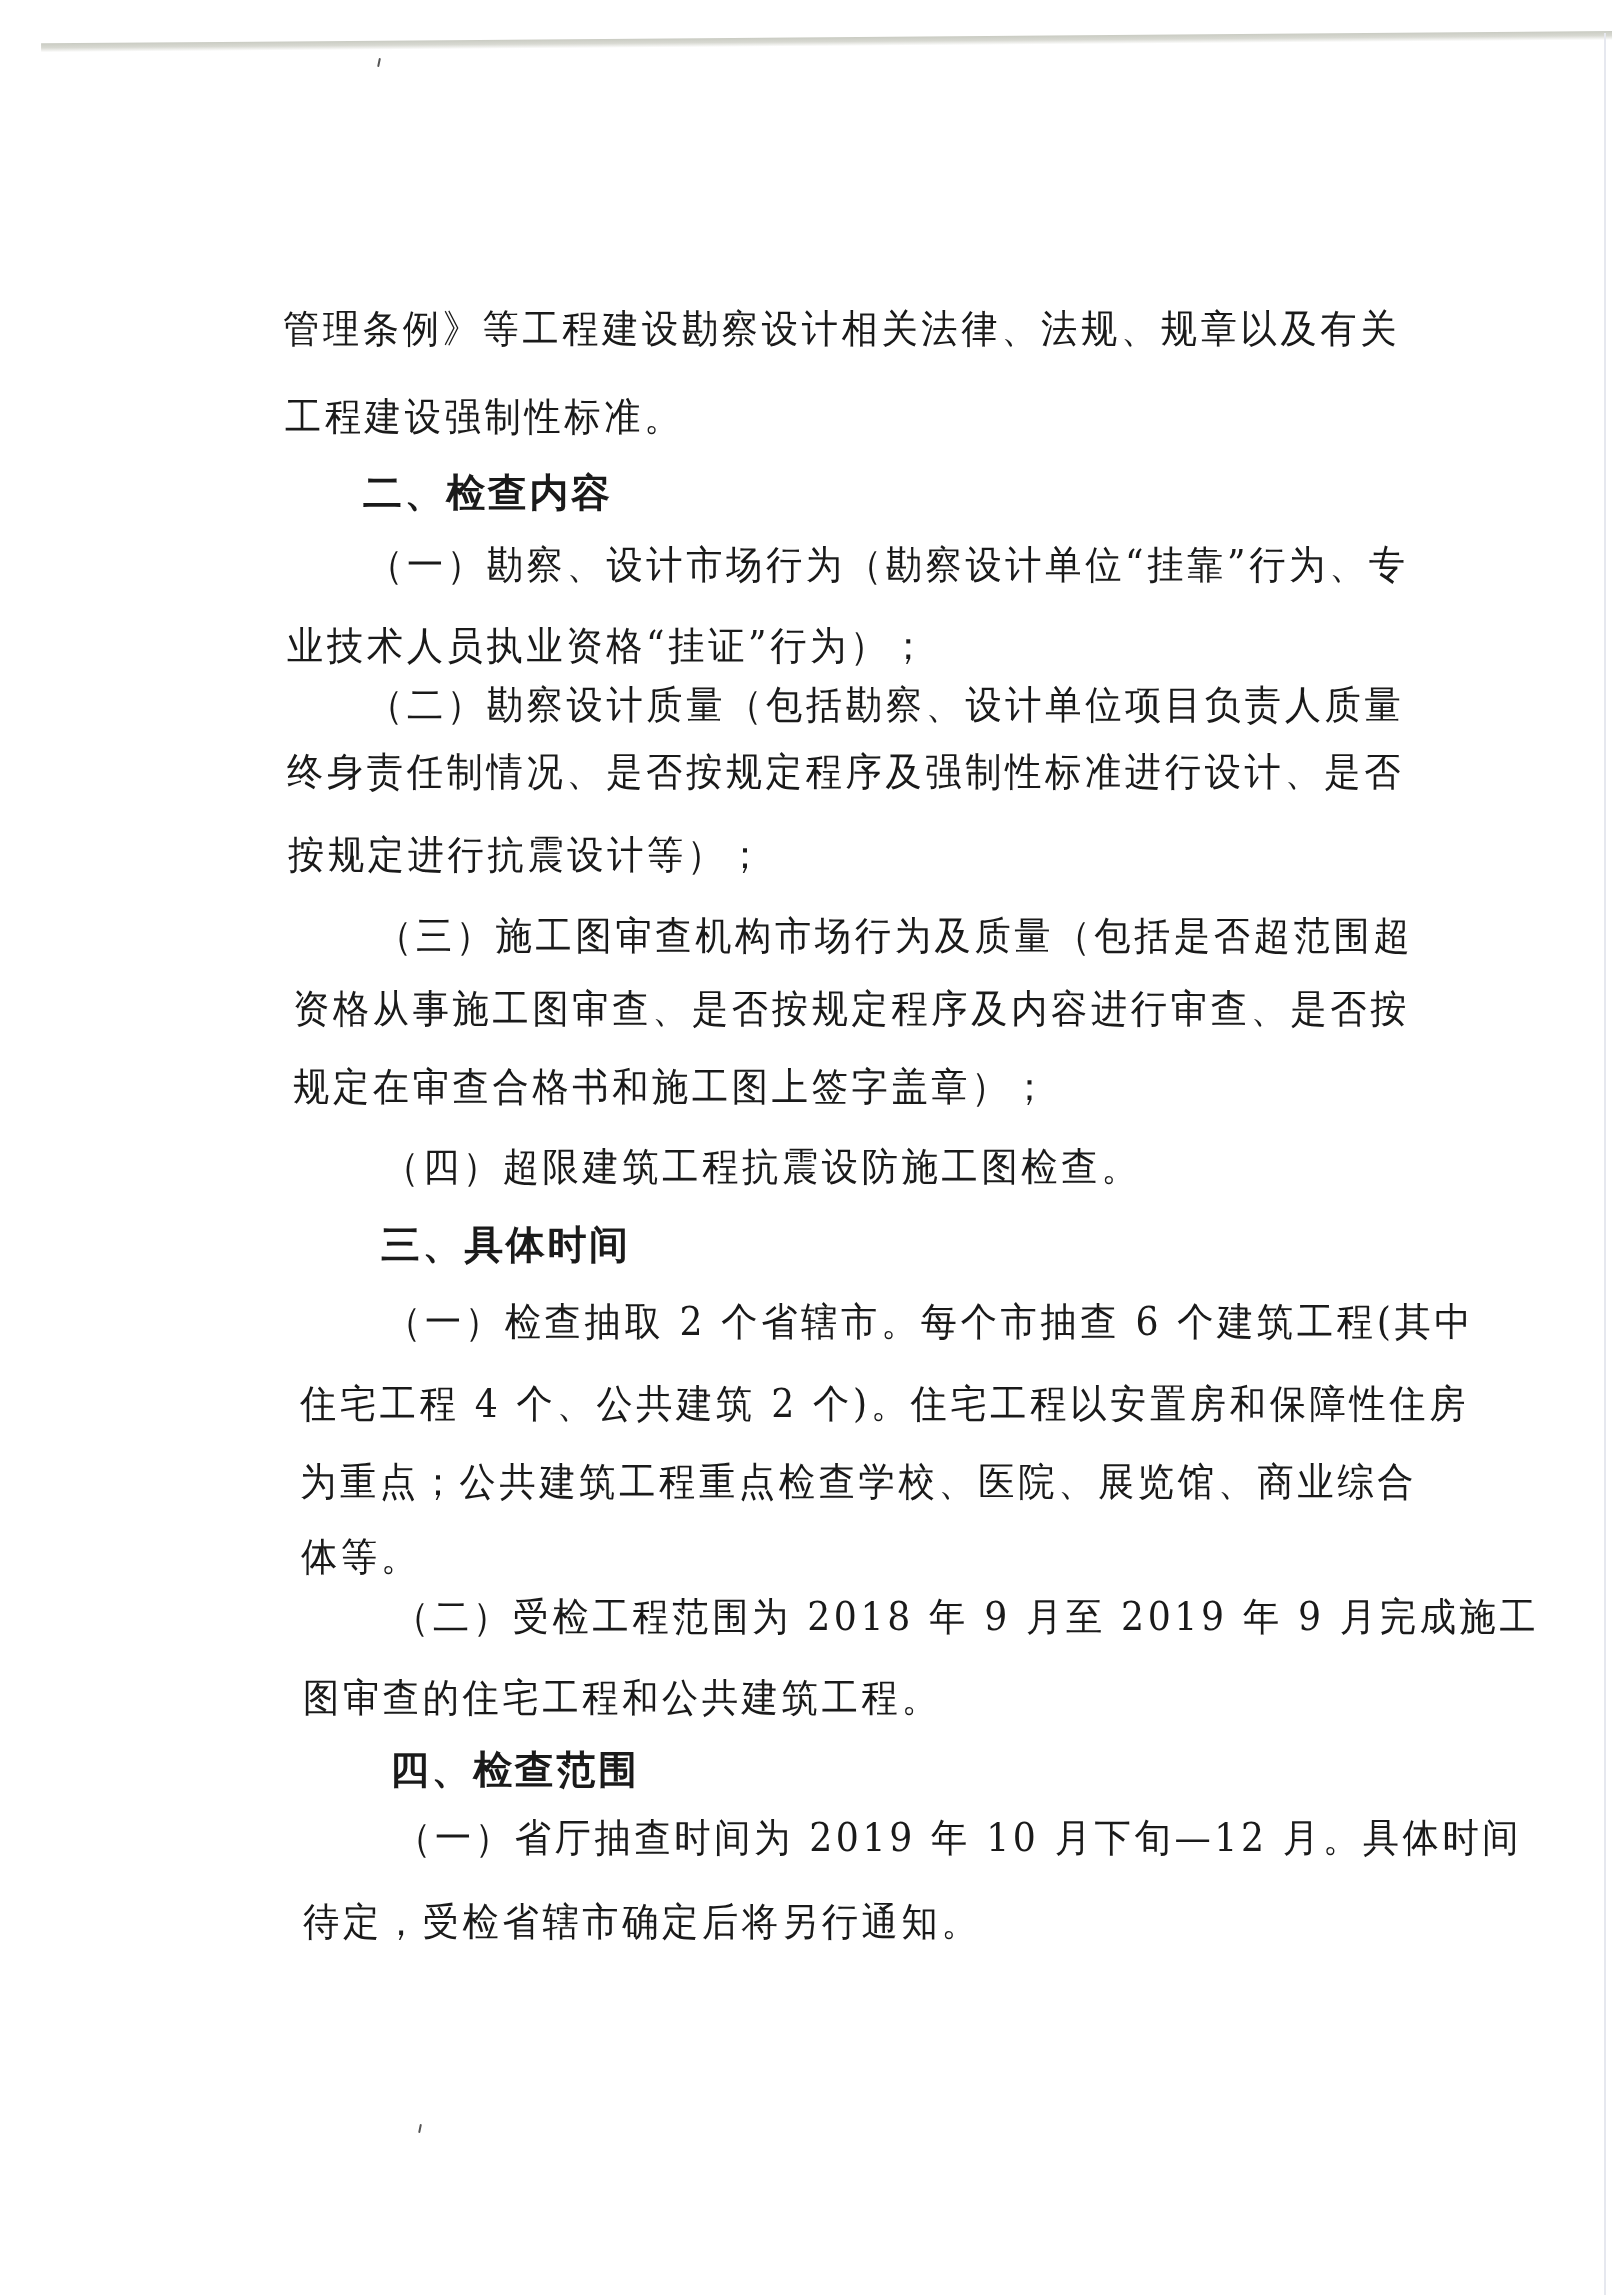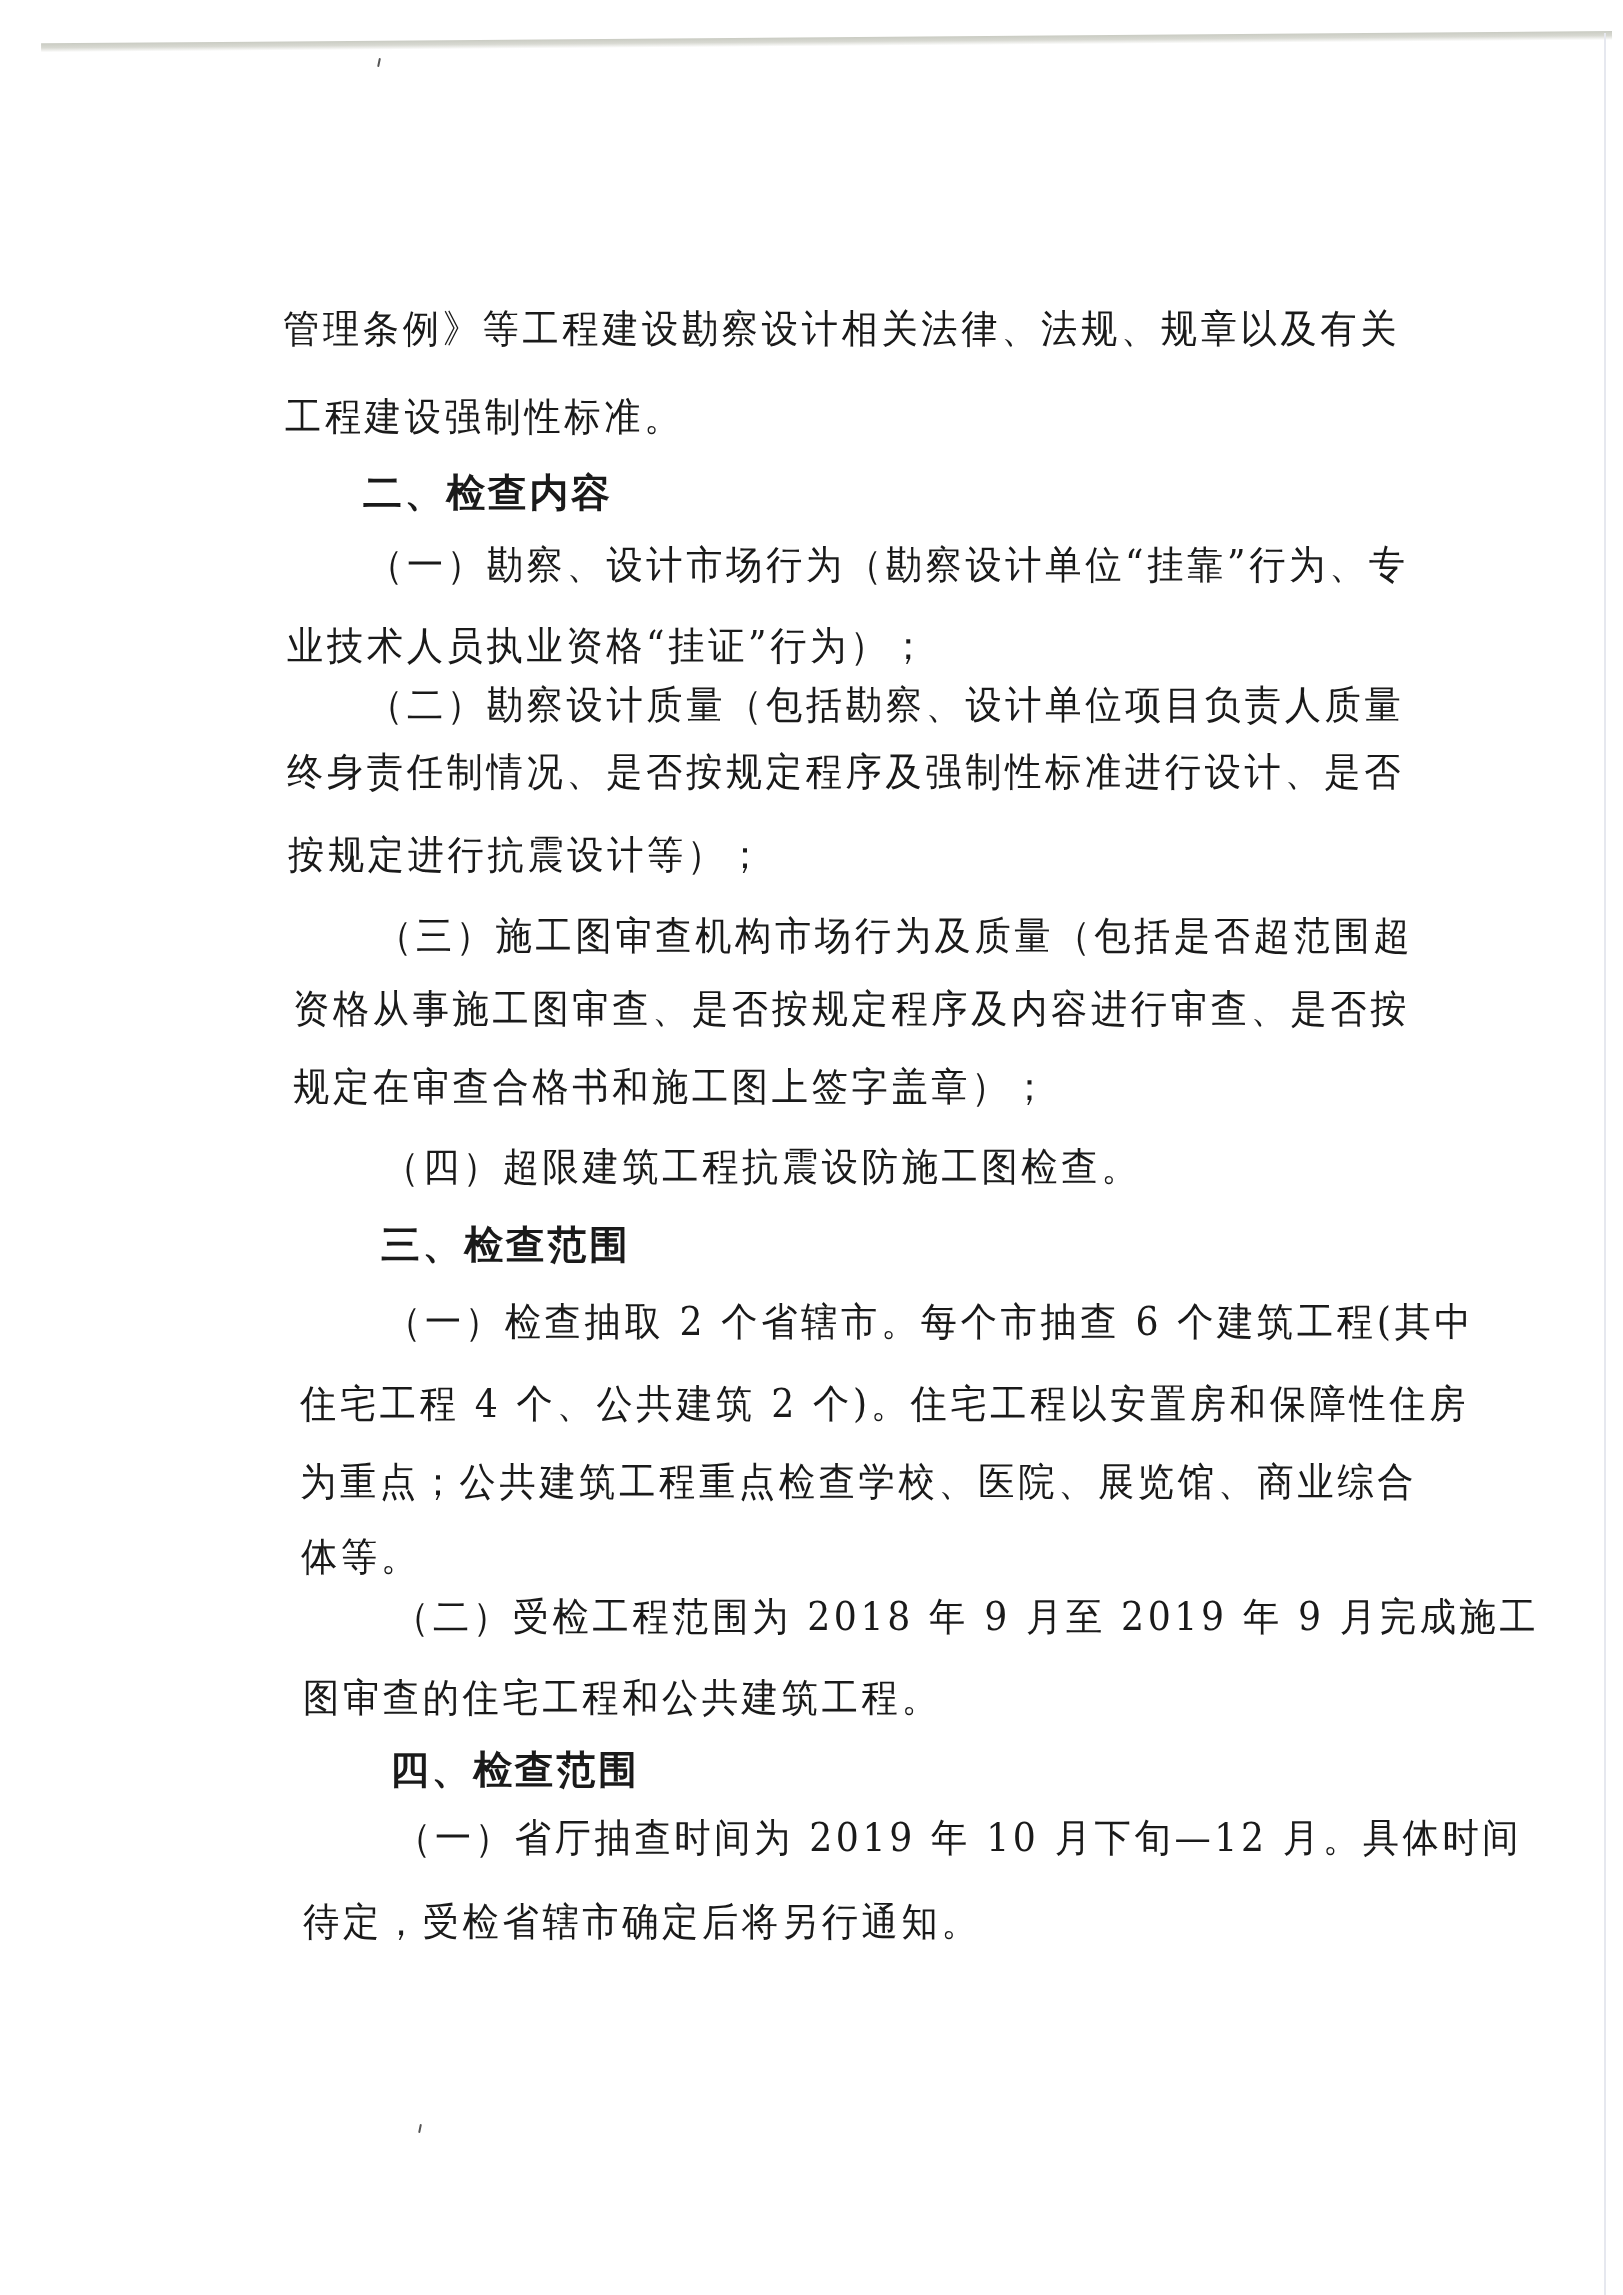--- a/index.html
+++ b/index.html
@@ -57,21 +57,21 @@
 <div class="line" style="left:367px; top:681px;">（二）勘察设计质量（包括勘察、设计单位项目负责人质量</div>
 <div class="line" style="left:287px; top:748px;">终身责任制情况、是否按规定程序及强制性标准进行设计、是否</div>
 <div class="line" style="left:288px; top:831px;">按规定进行抗震设计等）；</div>
 
 <div class="line" style="left:376px; top:912px;">（三）施工图审查机构市场行为及质量（包括是否超范围超</div>
 <div class="line" style="left:293px; top:985px;">资格从事施工图审查、是否按规定程序及内容进行审查、是否按</div>
 <div class="line" style="left:293px; top:1063px;">规定在审查合格书和施工图上签字盖章）；</div>
 
 <div class="line" style="left:383px; top:1143px;">（四）超限建筑工程抗震设防施工图检查。</div>
 
-<div class="line heading" style="left:381px; top:1221px;">三、检查范围</div>
+<div class="line heading" style="left:381px; top:1221px;">三、具体时间</div>
 
 <div class="line" style="left:385px; top:1298px;">（一）检查抽取 2 个省辖市。每个市抽查 6 个建筑工程(其中</div>
 <div class="line" style="left:300px; top:1380px;">住宅工程 4 个、公共建筑 2 个)。住宅工程以安置房和保障性住房</div>
 <div class="line" style="left:300px; top:1458px;">为重点；公共建筑工程重点检查学校、医院、展览馆、商业综合</div>
 <div class="line" style="left:301px; top:1533px;">体等。</div>
 
 <div class="line" style="left:393px; top:1593px;">（二）受检工程范围为 2018 年 9 月至 2019 年 9 月完成施工</div>
 <div class="line" style="left:303px; top:1674px;">图审查的住宅工程和公共建筑工程。</div>
 
 <div class="line heading" style="left:390px; top:1746px;">四、检查范围</div>

